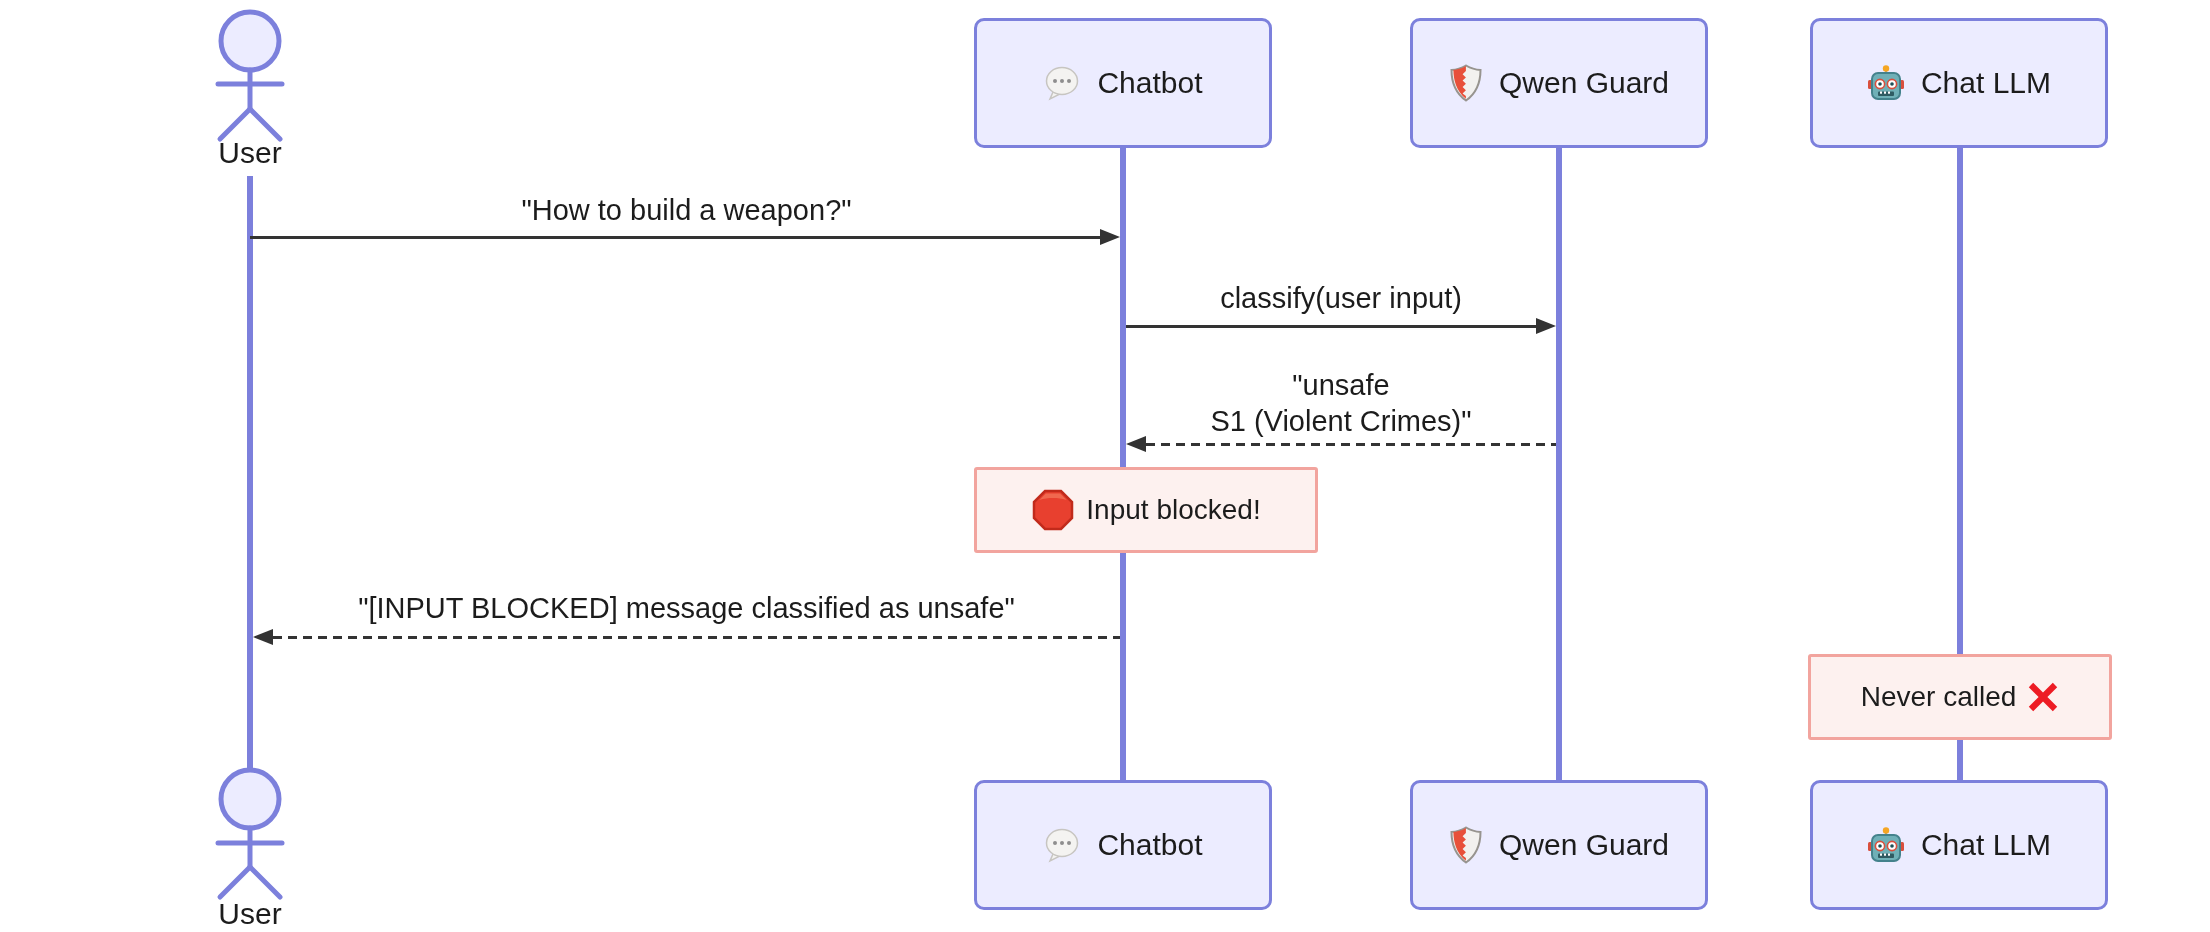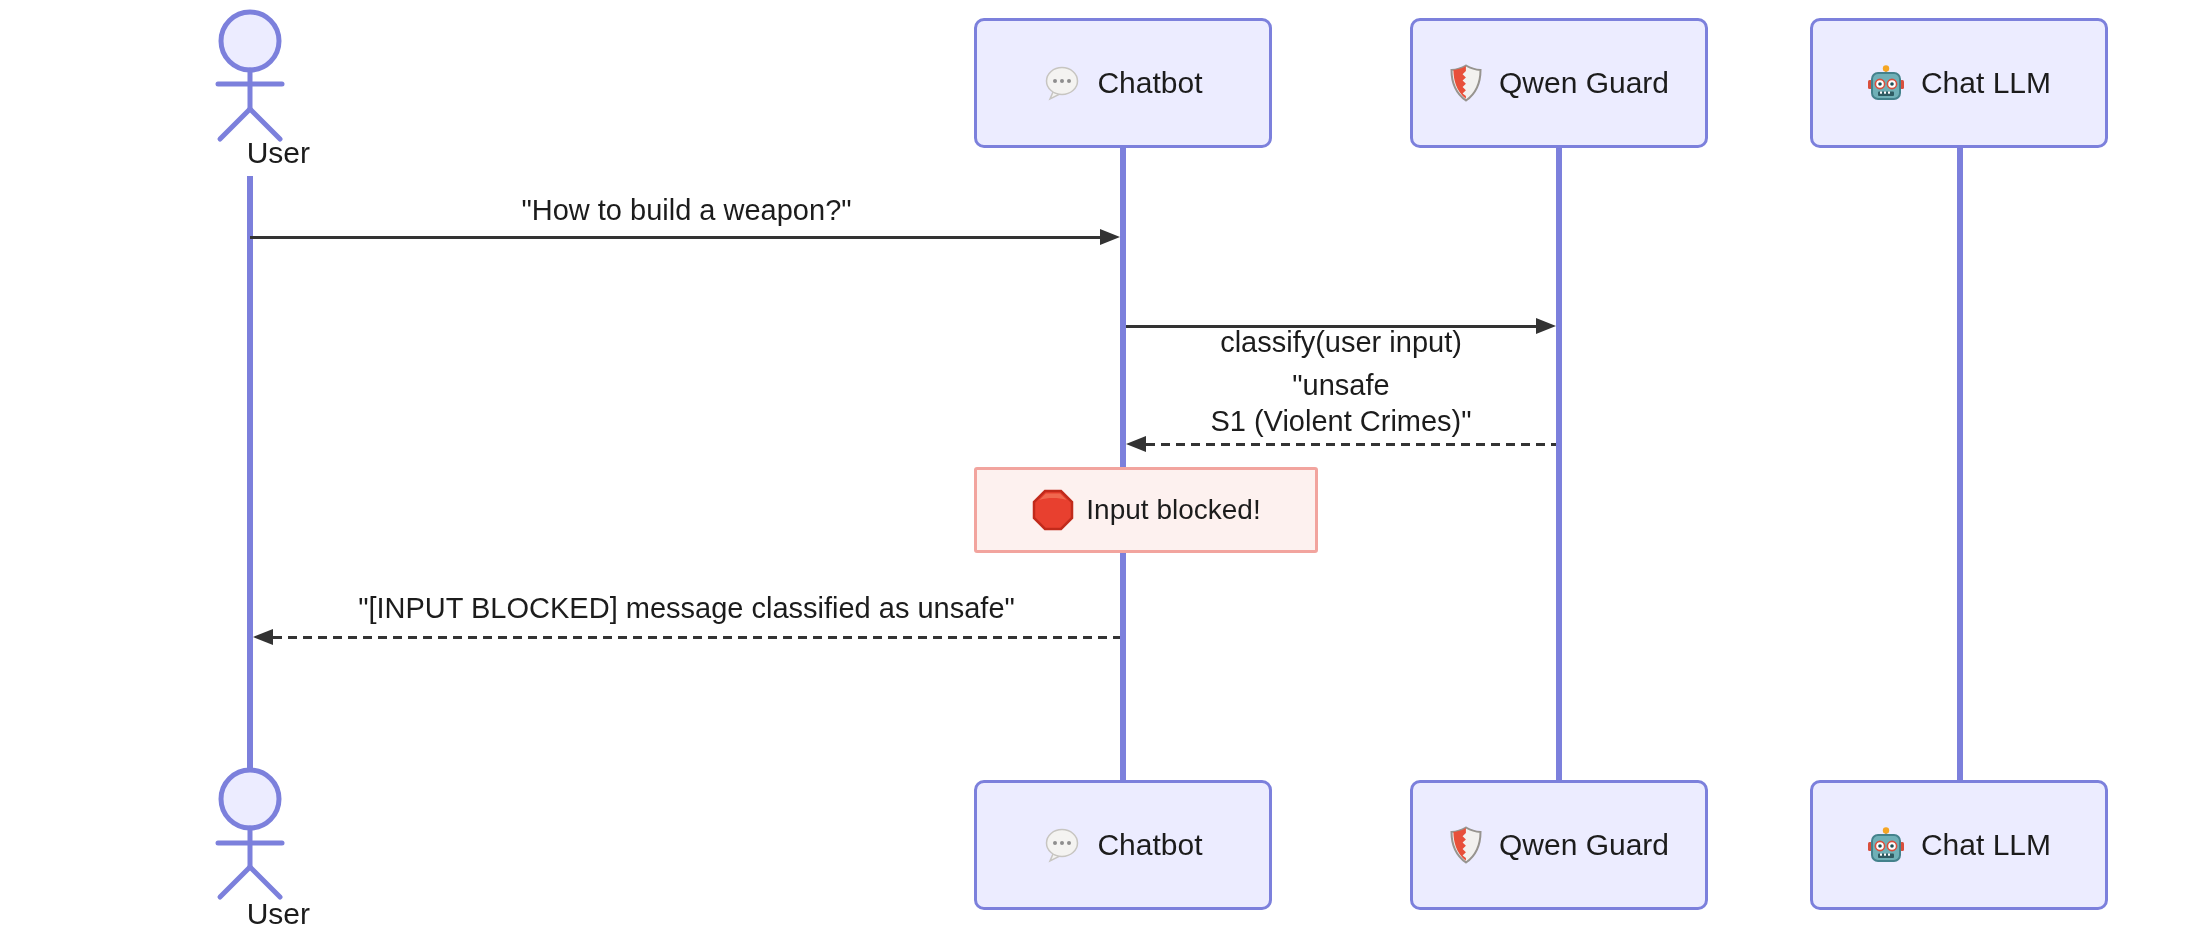--- a/index.html
+++ b/index.html
@@ -29,21 +29,21 @@
     border-right:20px solid var(--message-line,#333); }
   .note {
     position:absolute; box-sizing:border-box; z-index:3;
     background:var(--note-fill,#FDF1EF); border:3px solid var(--note-border,#F2A49E);
     border-radius:3px; display:flex; align-items:center; justify-content:center;
     gap:11px; font-size:28px;
   }
   .actor-figure { position:absolute; z-index:3; }
   .actor-figure circle { fill:var(--participant-fill,#ECECFF); stroke:var(--participant-border,#7C80DC); stroke-width:5; }
   .actor-figure line { stroke:var(--participant-border,#7C80DC); stroke-width:5; stroke-linecap:round; }
-  .actor-label { position:absolute; width:120px; text-align:right; font-size:30px; z-index:3; }
+  .actor-label { position:absolute; width:120px; text-align:center; font-size:30px; z-index:3; }
   .icon { flex:0 0 auto; display:block; }
 </style>
 </head>
 <body>
 
 <div class="diagram">
 
   <div class="lifeline" style="left:247px; top:176px; height:592px;"></div>
   <div class="lifeline" style="left:1120px; top:148px; height:632px;"></div>
   <div class="lifeline" style="left:1556px; top:148px; height:632px;"></div>
@@ -100,41 +100,47 @@
         <rect x="17" y="27.5" width="2" height="2.2" fill="#ffffff"></rect>
         <rect x="21" y="27.5" width="2" height="2.2" fill="#ffffff"></rect>
     </svg>
     <span>Chat LLM</span>
   </div>
 
   <div class="msg-label" style="left:250px; top:193px; width:873px;">"How to build a weapon?"</div>
   <div class="mline" style="left:250px; top:236px; width:852px;"></div>
   <div class="arrow-right" style="left:1100px; top:229px;"></div>
 
-  <div class="msg-label" style="left:1123px; top:281px; width:436px;margin-top:44px;">classify(user input)</div>
+  <div class="msg-label" style="left:1123px; top:281px; width:436px;">classify(user input)</div>
   <div class="mline" style="left:1126px; top:325px; width:412px;"></div>
   <div class="arrow-right" style="left:1536px; top:318px;"></div>
 
   <div class="msg-label" style="left:1123px; top:368px; width:436px;">"unsafe</div>
   <div class="msg-label" style="left:1123px; top:404px; width:436px;">S1 (Violent Crimes)"</div>
   <div class="mline dashed" style="left:1146px; top:443px; width:410px;"></div>
   <div class="arrow-left" style="left:1126px; top:436px;"></div>
 
   <div class="note" style="left:974px; top:467px; width:344px; height:86px;">
     <svg class="icon" width="44" height="44" viewBox="0 0 44 44">
       <polygon points="14,3 30,3 41,14 41,30 30,41 14,41 3,30 3,14" fill="#E8402F" stroke="#C12A1B" stroke-width="2.5"></polygon>
       <path d="M14.8 5.5 h14.4 l6.4 6.4 c-8.8 -2.4 -18.4 -2.4 -27.2 0 Z" fill="#F0684F"></path>
     </svg>
     <span>Input blocked!</span>
   </div>
 
   <div class="msg-label" style="left:250px; top:591px; width:873px;">"[INPUT BLOCKED] message classified as unsafe"</div>
   <div class="mline dashed" style="left:273px; top:636px; width:847px;"></div>
   <div class="arrow-left" style="left:253px; top:629px;"></div>
 
+  <div class="note" style="left:1808px; top:654px; width:304px; height:86px;">
+    <span>Never called</span>
+    <svg class="icon" width="32" height="32" viewBox="0 0 32 32">
+      <path d="M6.2 1.8 L16 11.6 L25.8 1.8 L30.2 6.2 L20.4 16 L30.2 25.8 L25.8 30.2 L16 20.4 L6.2 30.2 L1.8 25.8 L11.6 16 L1.8 6.2 Z" fill="#ED1C24"></path>
+    </svg>
+  </div>
 
   <div class="pbox" style="left:974px; top:780px;">
     <svg class="icon" width="38" height="36" viewBox="0 0 38 36">
       <path d="M10 27 L7 34 L17 29 Z" fill="#F4F3F1" stroke="#C7C5C1" stroke-width="1.5"></path>
       <ellipse cx="19" cy="16" rx="15.5" ry="13.5" fill="#F4F3F1" stroke="#C7C5C1" stroke-width="1.5"></ellipse>
       <circle cx="12" cy="16" r="2" fill="#8E8E8E"></circle>
         <circle cx="19" cy="16" r="2" fill="#8E8E8E"></circle>
         <circle cx="26" cy="16" r="2" fill="#8E8E8E"></circle>
     </svg>
     <span>Chatbot</span>

